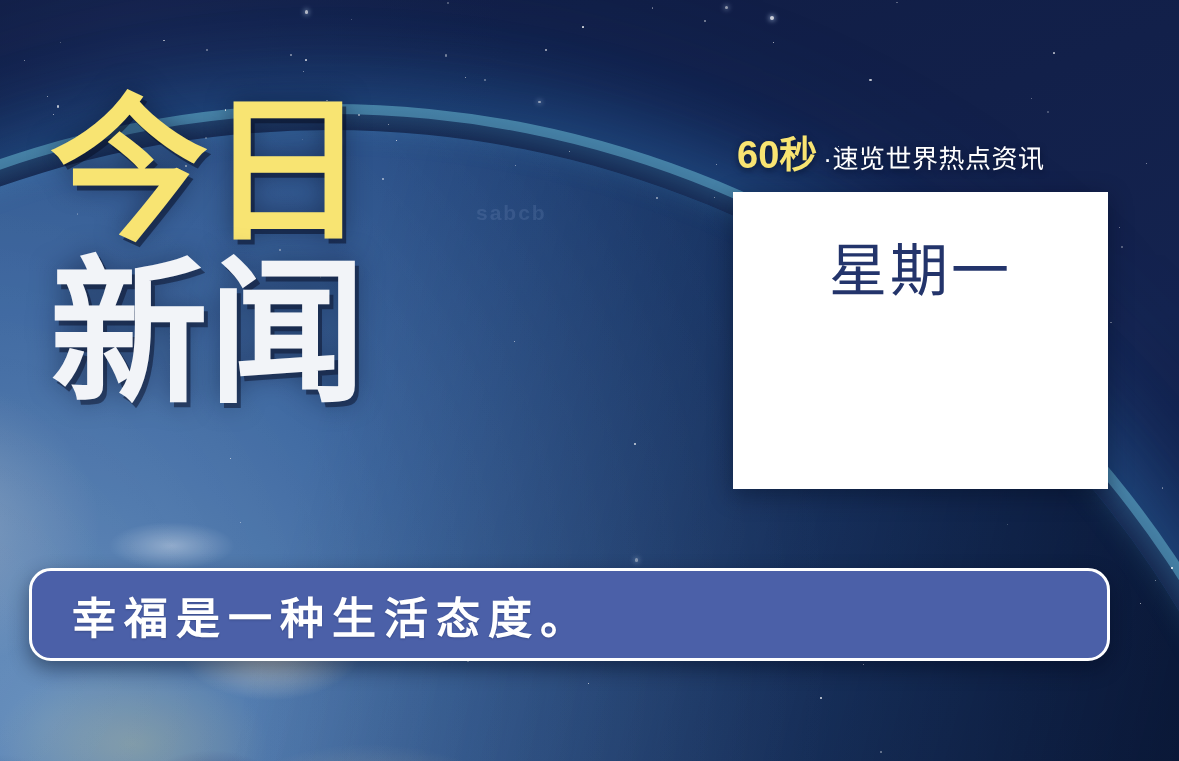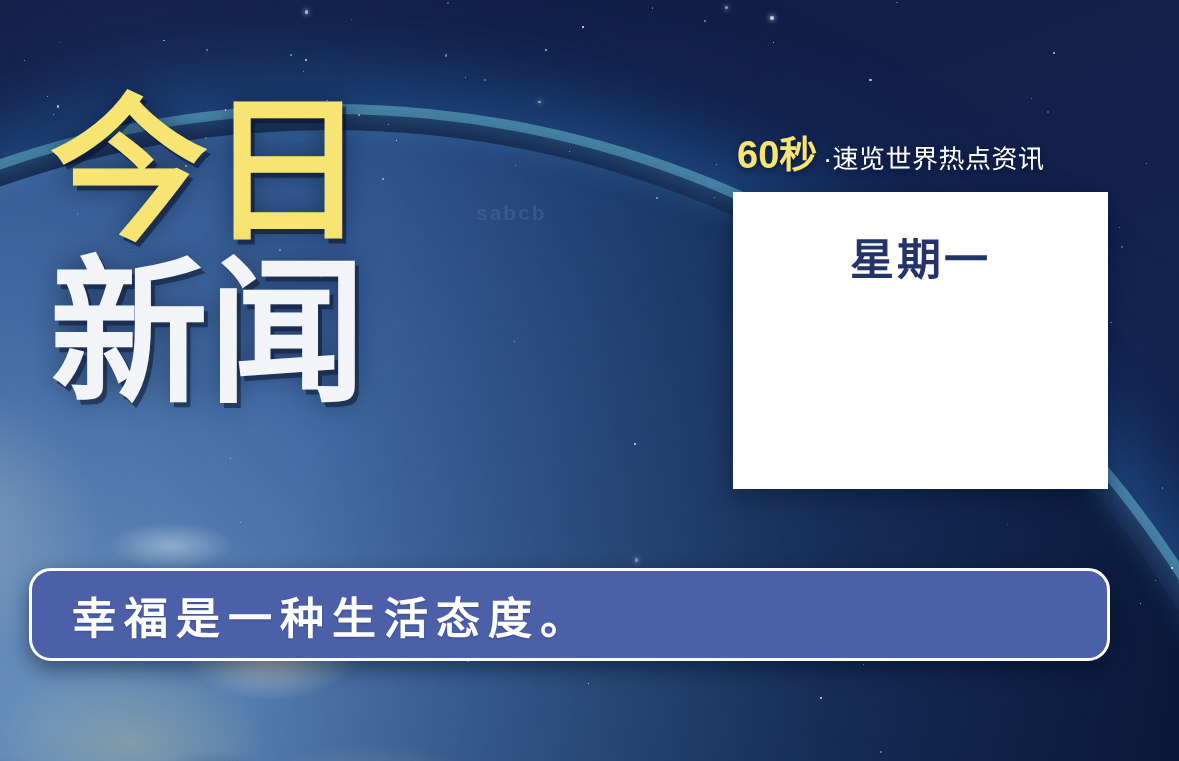--- a/index.html
+++ b/index.html
@@ -177,22 +177,22 @@
     color:#25356b;
     font-size:35px;
     font-weight:700;
     letter-spacing:2px;
     white-space:nowrap;
     margin-top:4px;
   }
   .card .issue .dash{ font-weight:700; padding:0 6px; }
   .card .weekday{
     color:#23346b;
-    font-size:44px;
-    font-weight:700;
+    font-size:58px;
+    font-weight:400;
     letter-spacing:3px;
     margin-top:20px;
     white-space:nowrap;
     text-align:center;
   }
   .card .lunar{
     color:#23346b;
     font-size:62px;
     font-weight:700;
     letter-spacing:6px;

